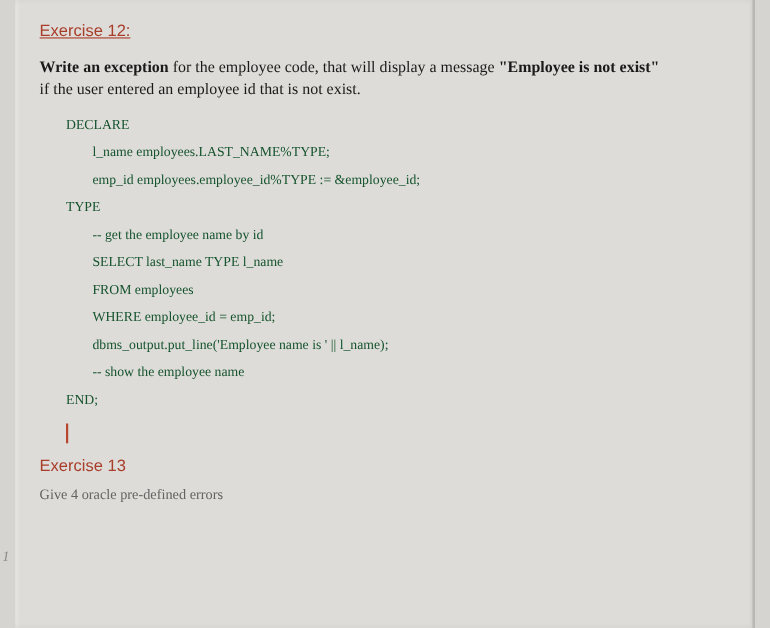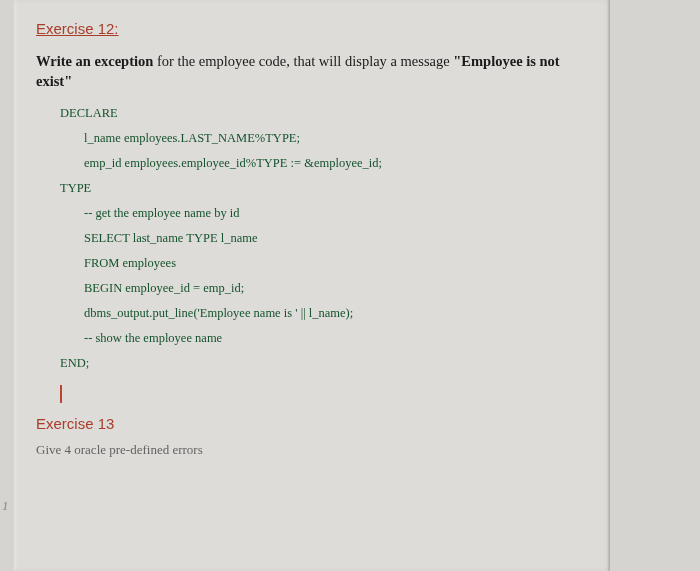--- a/index.html
+++ b/index.html
@@ -9,21 +9,21 @@
     height: 571px;
     overflow: hidden;
   }
   body {
     background: #d6d4d0;
     font-family: Georgia, 'Times New Roman', serif;
   }
   .page {
     background: #dedcd8;
     margin-left: 14px;
-    width: 596px;
+    width: 672px;
     height: 571px;
     padding: 20px 22px 0 22px;
     box-sizing: border-box;
     color: #3a3a3a;
     box-shadow: -2px 0 5px rgba(0,0,0,0.08) inset, 2px 0 3px rgba(255,255,255,0.3) inset;
     position: relative;
   }
   .page::before {
     content: "";
     position: absolute;
@@ -94,31 +94,32 @@
 </style>
 </head>
 <body>
 
 <div class="page">
 
   <div class="heading">Exercise 12:</div>
 
   <div class="instr">
     <span class="bold">Write an exception</span><span> for the employee code, that will display a message </span><span class="bold">"Employee is not exist"</span><br>
+    <span>if the user entered an employee id that is not exist.</span>
   </div>
 
   <div class="code-block">
     <div class="kw">DECLARE</div>
     <div class="lvl1">l_name employees.LAST_NAME%TYPE;</div>
     <div class="lvl1">emp_id employees.employee_id%TYPE := &amp;employee_id;</div>
     <div class="kw">TYPE</div>
     <div class="lvl1">-- get the employee name by id</div>
     <div class="lvl1">SELECT last_name TYPE l_name</div>
     <div class="lvl1">FROM employees</div>
-    <div class="lvl1">BEGIN employee_id = emp_id;</div>
+    <div class="lvl1">WHERE employee_id = emp_id;</div>
     <div class="lvl1">dbms_output.put_line('Employee name is ' || l_name);</div>
     <div class="lvl1">-- show the employee name</div>
     <div class="kw">END;</div>
   </div>
 
   <span class="cursor"></span>
 
   <div class="heading2">Exercise 13</div>
   <div class="sub">Give 4 oracle pre-defined errors</div>
 

